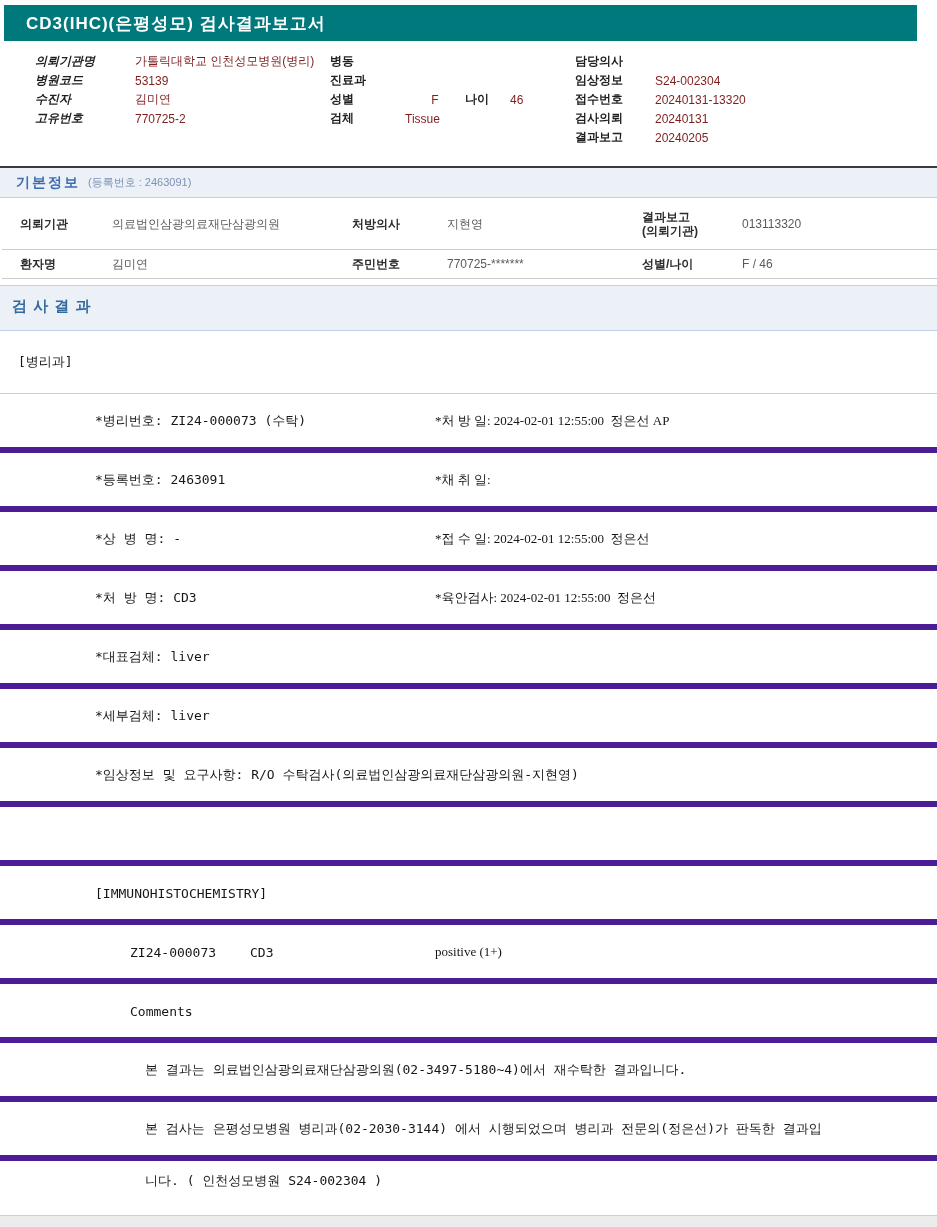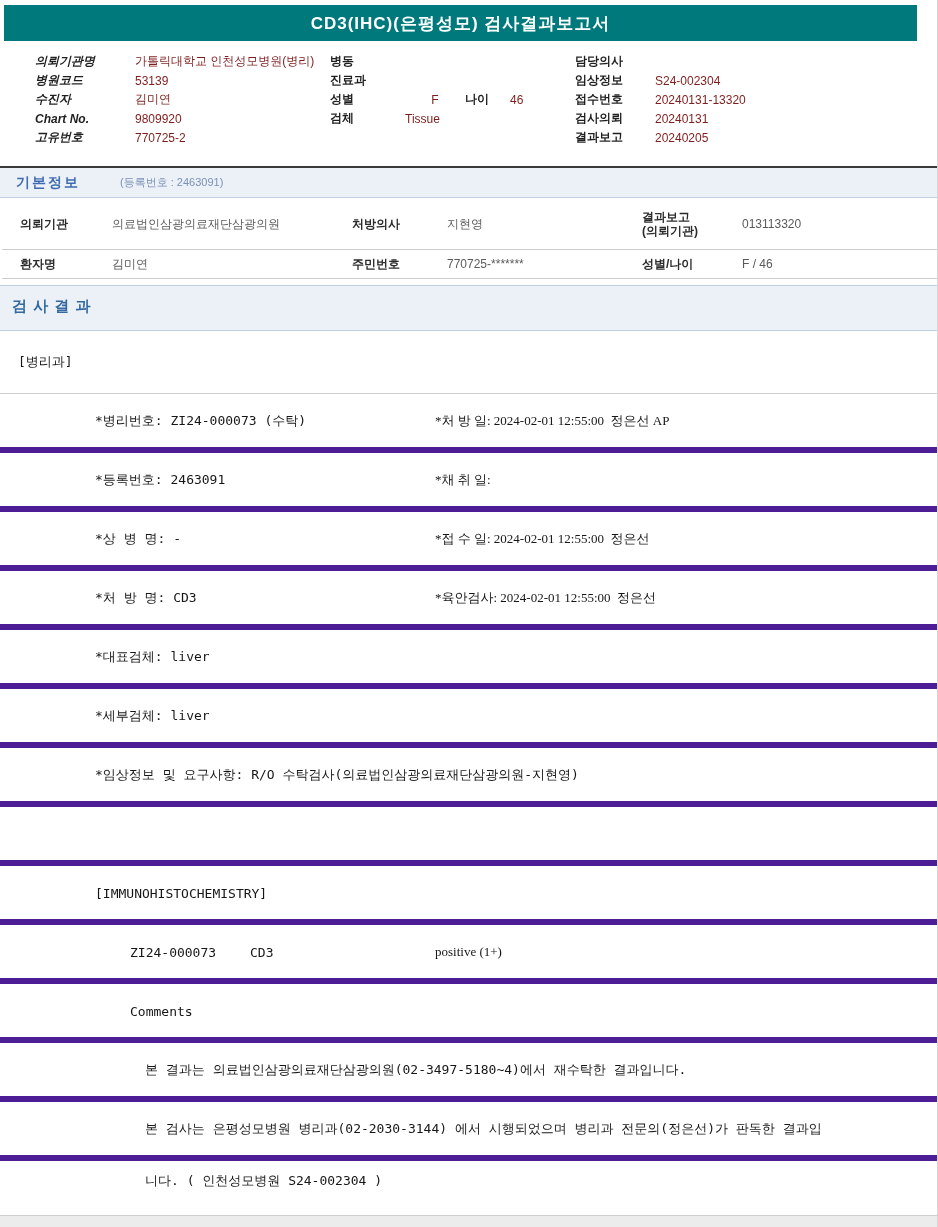--- a/index.html
+++ b/index.html
@@ -11,22 +11,22 @@
     background: #fff;
     font-family: "Liberation Sans", "DejaVu Sans", sans-serif;
     border-right: 1px solid #d6d6d6;
     overflow: hidden;
   }
 
   
   .banner {
     position: absolute; left: 4px; right: 20px; top: 5px; height: 36px;
     background: #00797c; color: #ffffff;
-    display: flex; align-items: center; justify-content: center;
-    font-size: 17px; font-weight: bold; letter-spacing: 1px;
+    display: flex; align-items: center; 
+    font-size: 17px; font-weight: bold; letter-spacing: 1px; padding-left: 22px;
   }
 
   
   .info { position: absolute; top: 52px; left: 0; right: 0; height: 112px; font-size: 12px; }
   .grp { position: absolute; top: 0; }
   .grp.gleft { left: 35px; }
   .grp.gmid { left: 330px; }
   .grp.gright { left: 575px; }
   .irow { display: flex; height: 19px; align-items: center; }
   .irow .lb { font-weight: bold; color: #1f1f1f; }
@@ -39,21 +39,20 @@
 
   .rule-dark { position: absolute; top: 166px; left: 0; right: 0; height: 2px; background: #3b3b3b; }
 
   
   .sect {
     position: absolute; left: 0; right: 0;
     background: #ecf1f8;
     border-bottom: 1px solid #c3d0e4;
     display: flex; align-items: center;
     padding-left: 16px;
-    gap: 32px;
   }
   .sect-basic { top: 168px; height: 30px; }
   .sect-title { color: #3f6cb0; font-weight: bold; font-size: 14px; letter-spacing: 2px; }
   .sect-sub { color: #7c90b5; font-size: 11px; margin-left: 8px; letter-spacing: 0; }
   .sect-results { top: 285px; height: 46px; border-top: 1px solid #c3d0e4; align-items: flex-start; padding-top: 11px; padding-left: 12px; }
   .sect-results .sect-title { font-size: 15px; letter-spacing: 1px; color: #33699f; }
 
   
   .btable { position: absolute; top: 199px; left: 2px; right: 0; font-size: 12px; }
   .trow {
@@ -111,24 +110,20 @@
       </div>
       <div class="irow">
         <span class="lb">병원코드</span>
         <span class="vl">53139</span>
       </div>
       <div class="irow">
         <span class="lb">수진자</span>
         <span class="vl">김미연</span>
       </div>
       <div class="irow">
-        <span class="lb">Chart No.</span>
-        <span class="vl">9809920</span>
-      </div>
-      <div class="irow">
         <span class="lb">고유번호</span>
         <span class="vl">770725-2</span>
       </div>
     </div>
 
     <div class="grp gmid">
       <div class="irow">
         <span class="lb">병동</span>
         <span class="vl"></span>
       </div>

